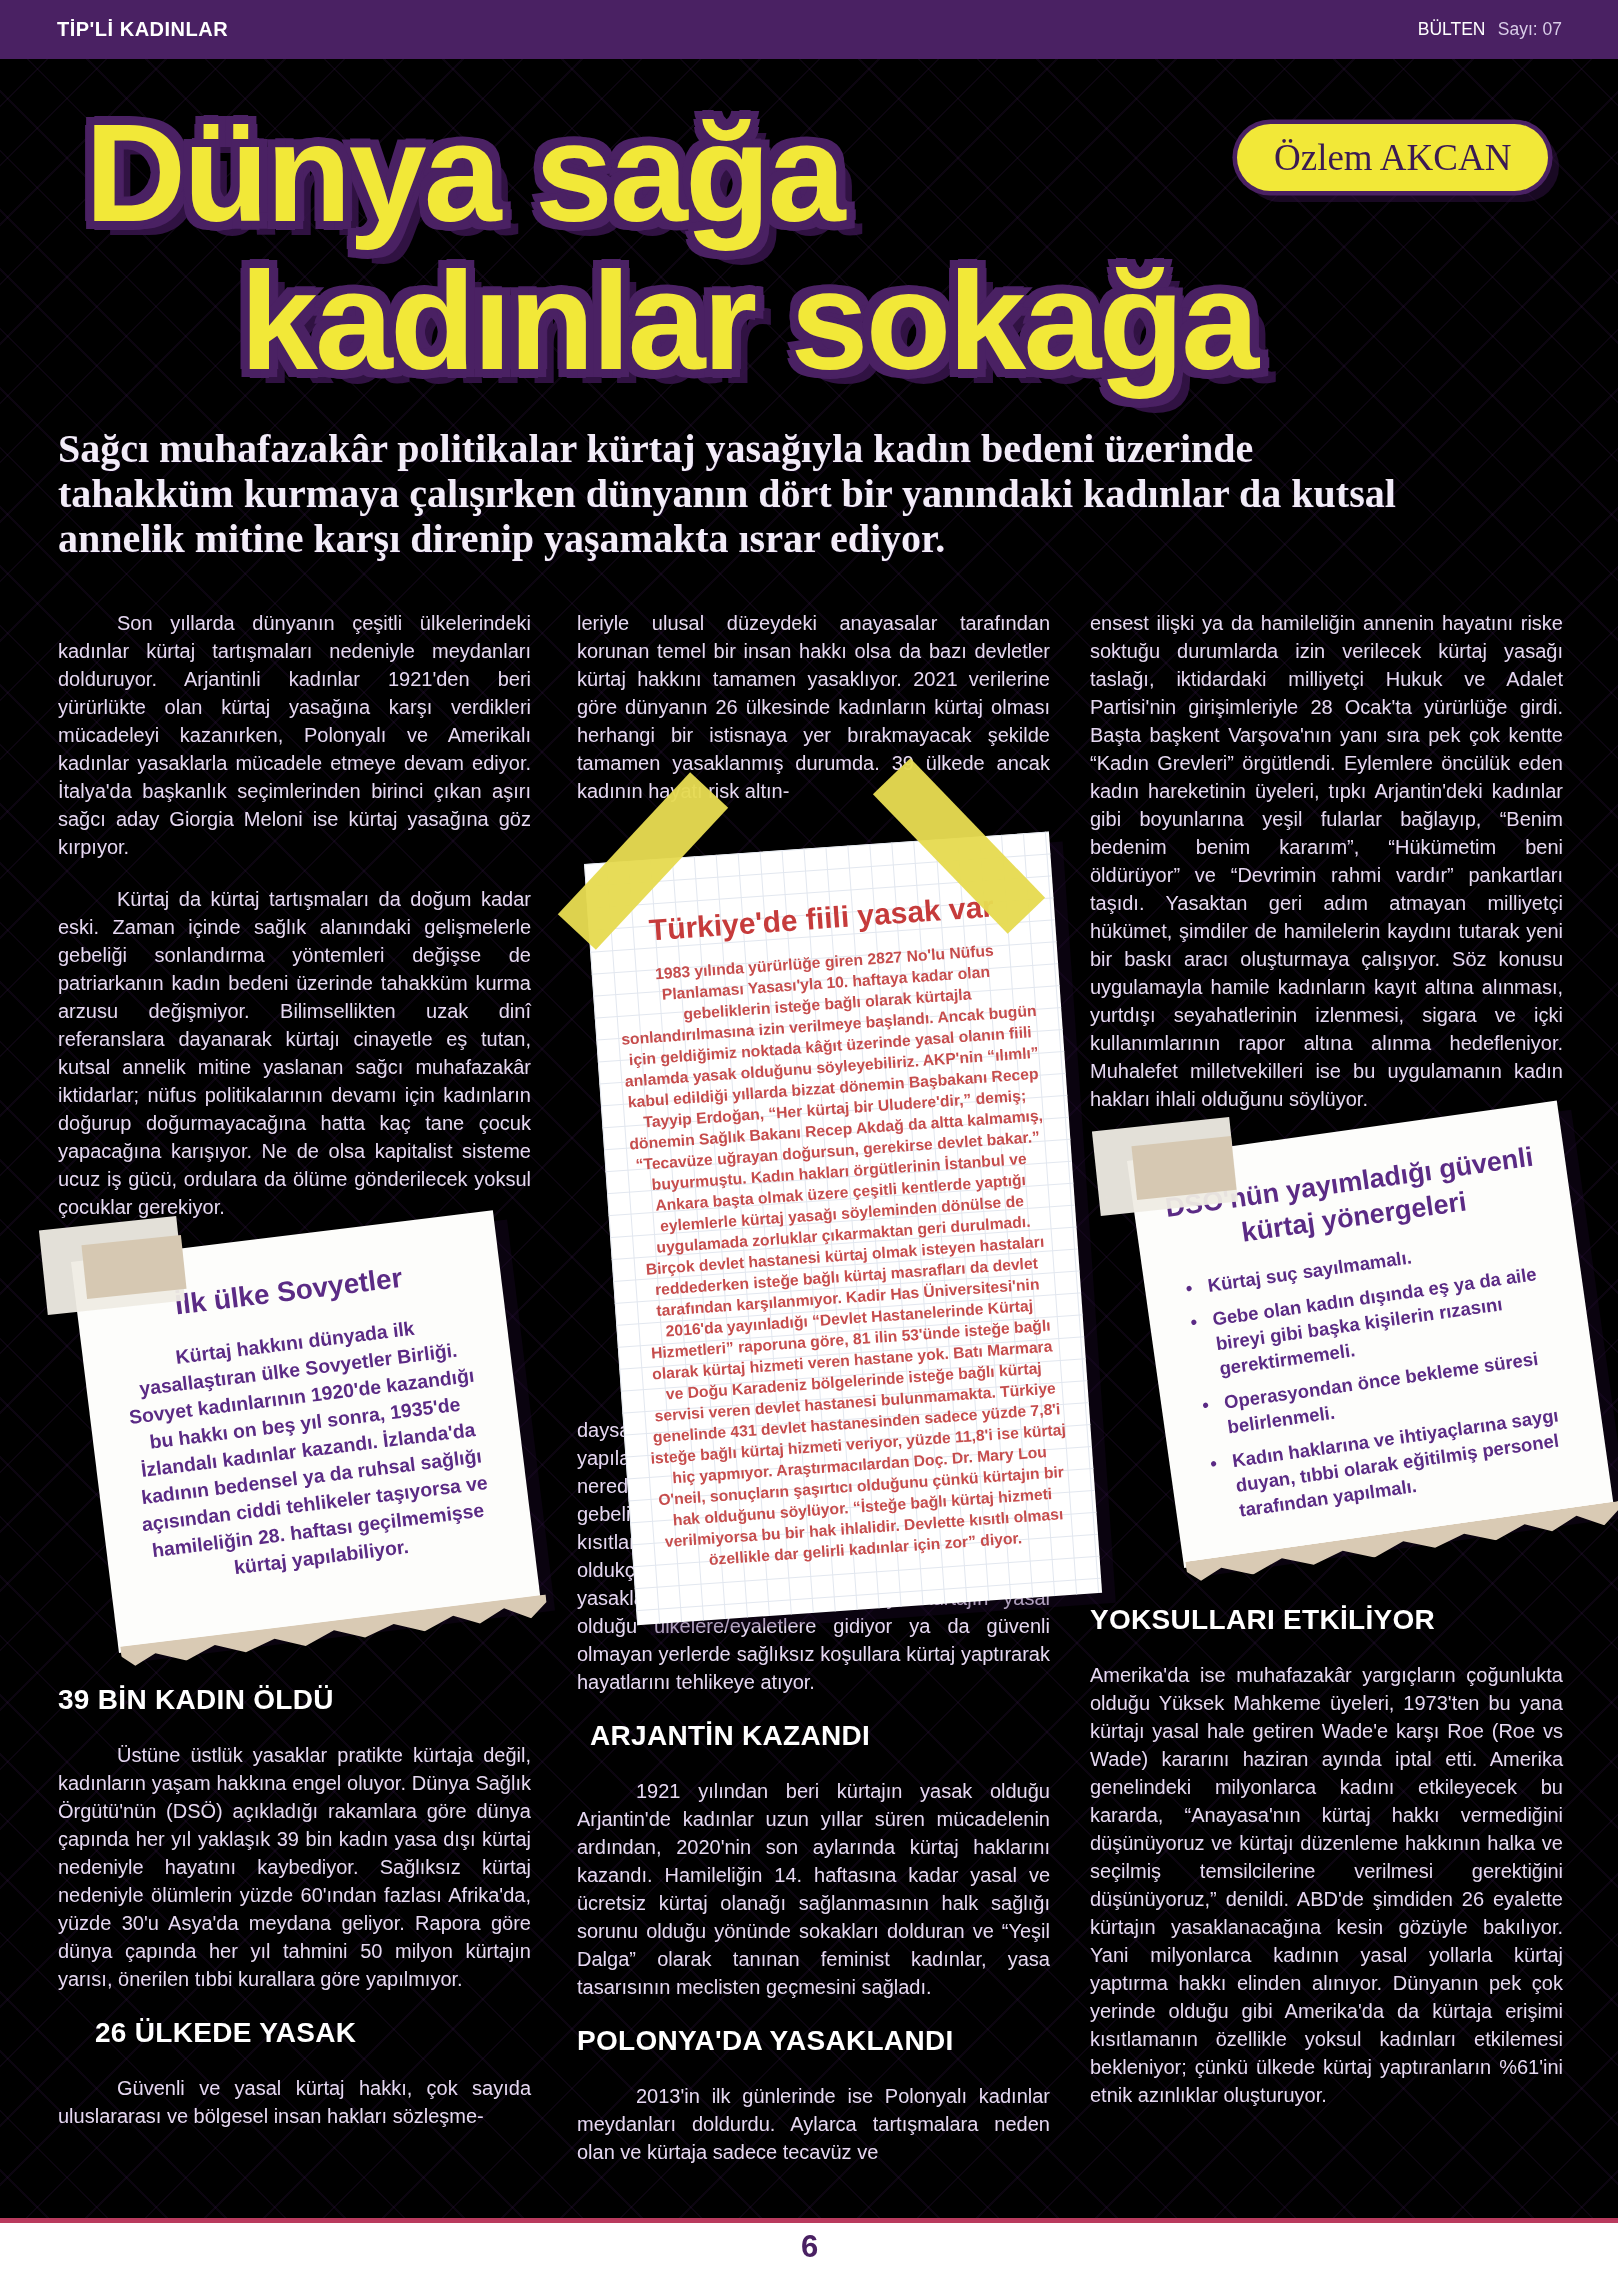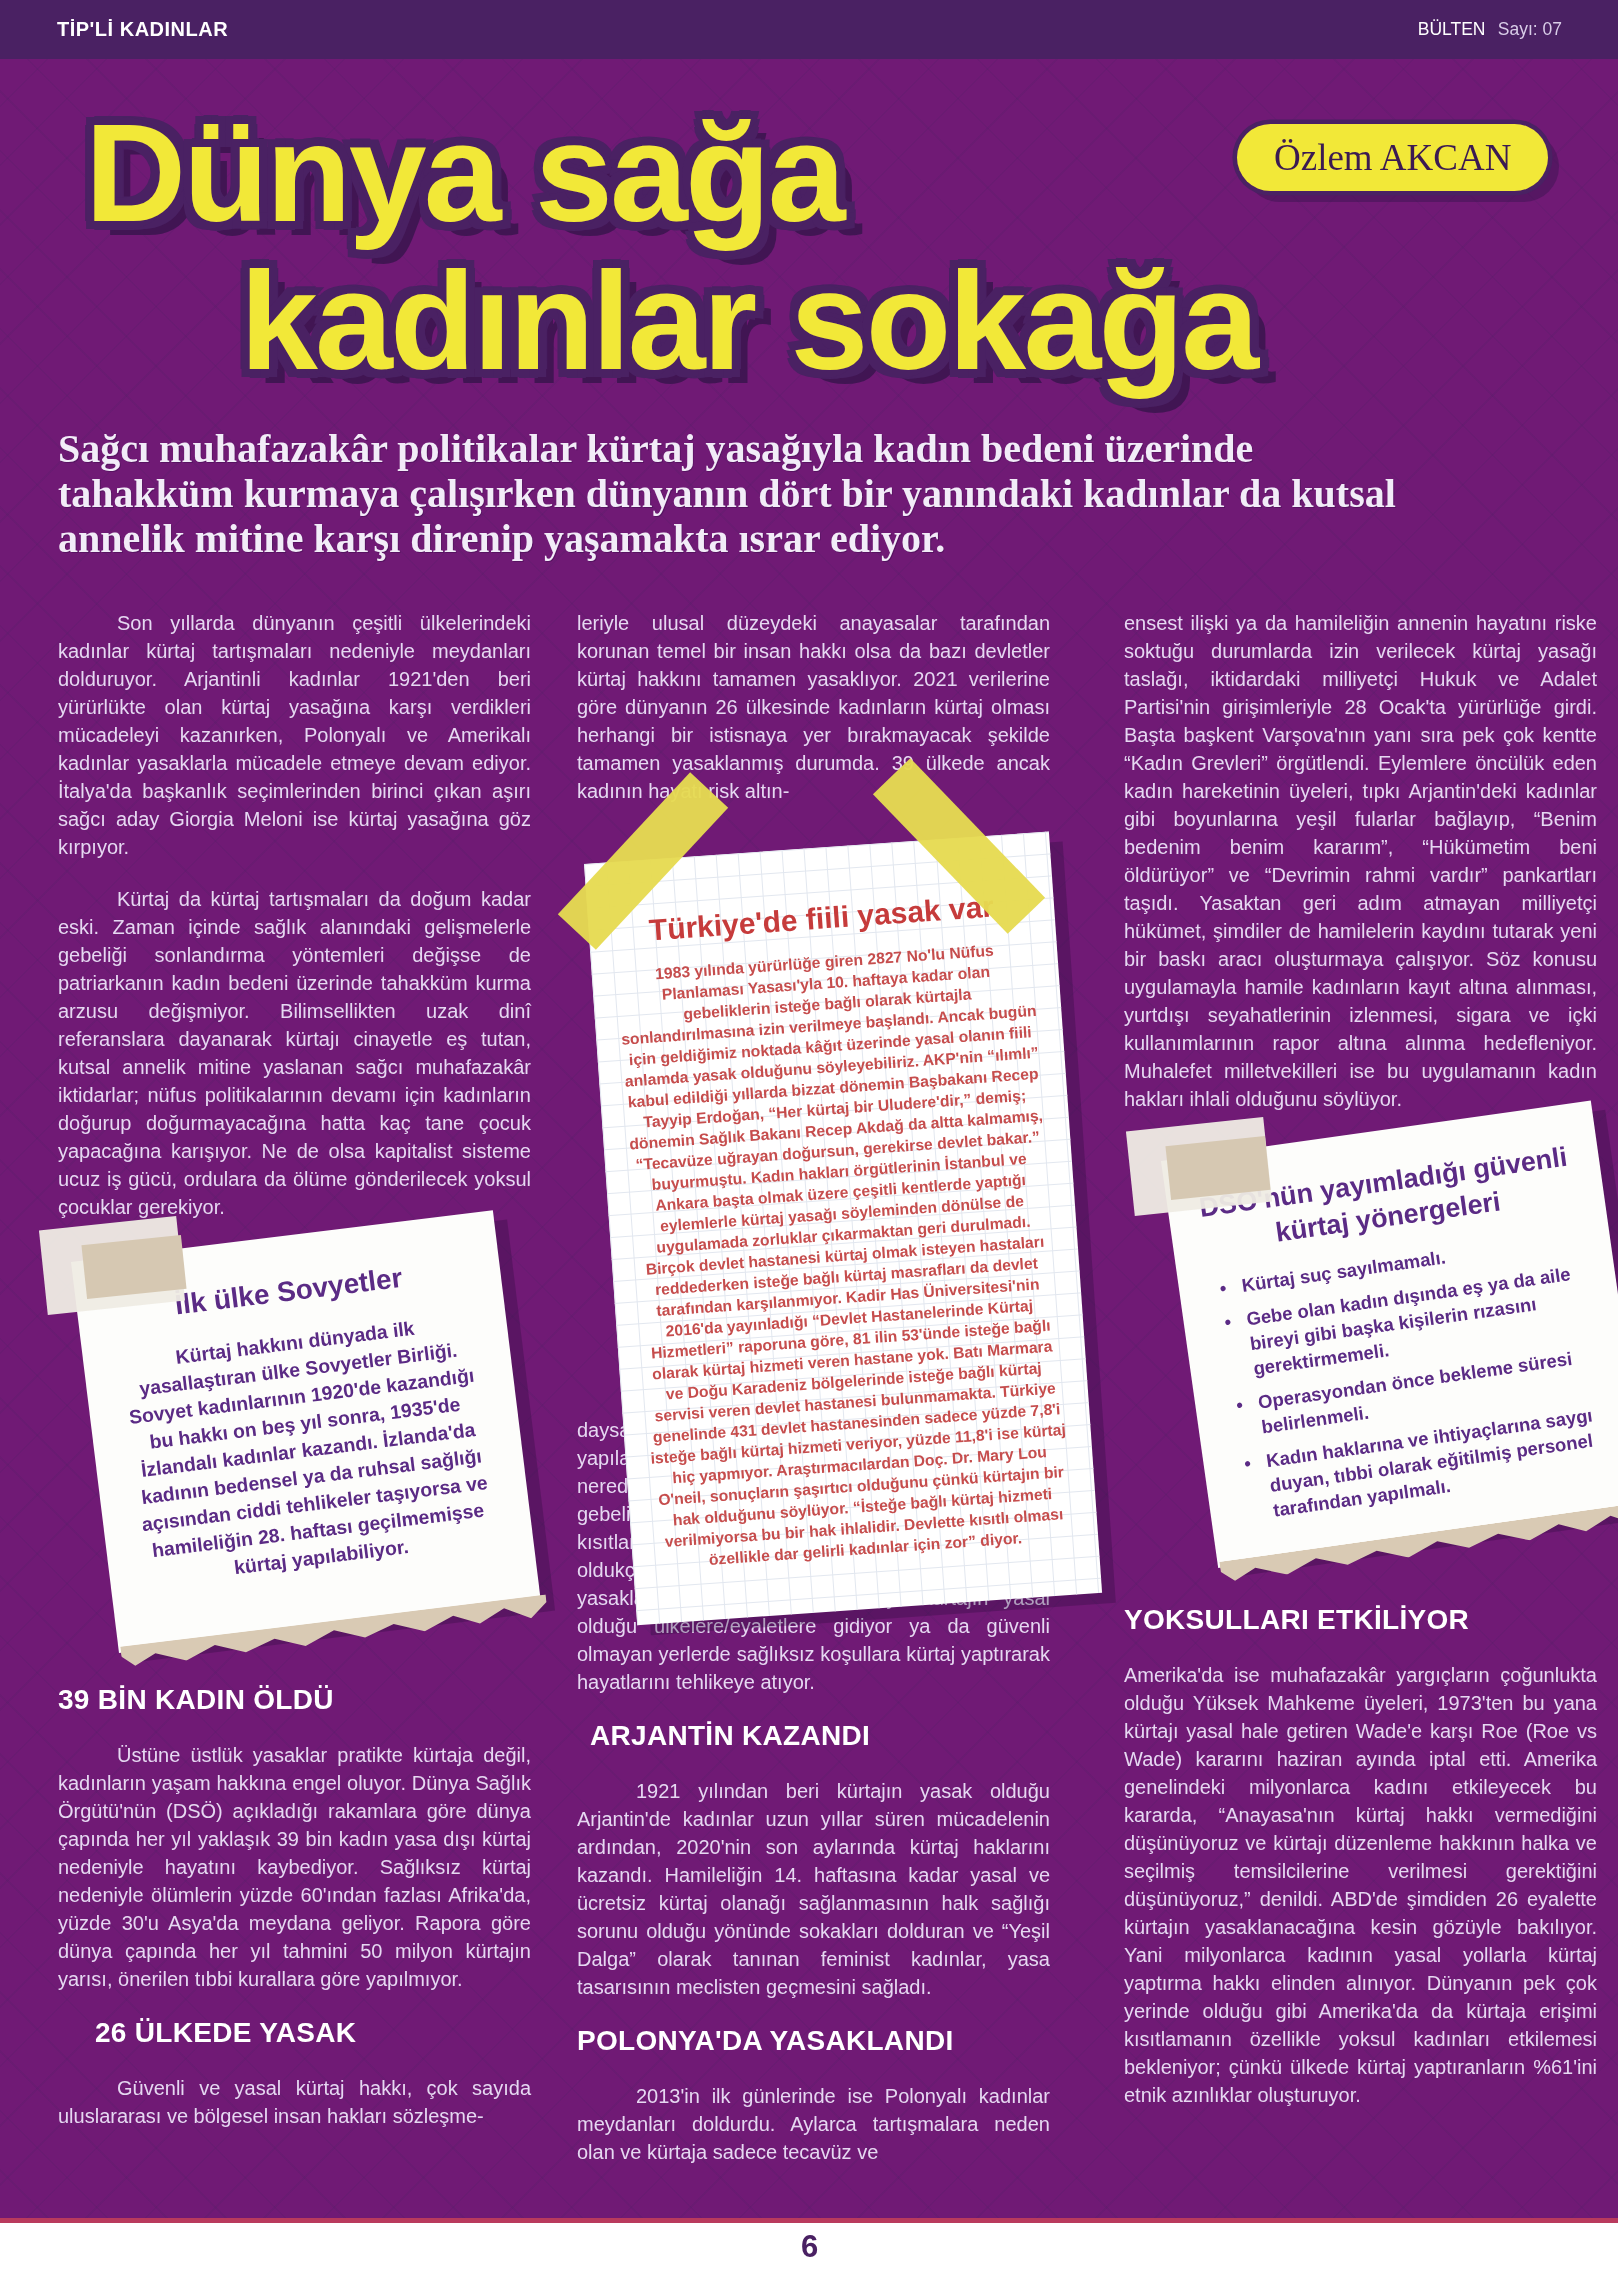--- a/index.html
+++ b/index.html
@@ -1,19 +1,19 @@
 <!DOCTYPE html>
 <html style="font-size:14.8px"><head>
 <meta charset="utf-8">
 <style>
   html,body{margin:0;padding:0;}
   .page{
     position:relative;
     width:1619px;height:2290px;
-    background:#701a75;
+    background:#000000;
     overflow:hidden;
     font-family:"Liberation Sans",sans-serif;
   }
   .page::before{ 
     content:"";position:absolute;inset:0;
     background-image:
       repeating-linear-gradient(45deg, rgba(74,31,99,.16) 0 1.8px, transparent 1.8px 42px),
       repeating-linear-gradient(-45deg, rgba(74,31,99,.16) 0 1.8px, transparent 1.8px 42px);
     pointer-events:none;
   }
@@ -51,21 +51,21 @@
     position:absolute;left:58px;top:426px;width:1338px;z-index:2;
     font-family:"Liberation Serif",serif;font-size:40px;line-height:45px;
     color:#f2ecf8;font-weight:600;margin:0;
     text-shadow:0.9px 0.9px 0 rgba(40,10,60,.35);
   }
   
   .col{
     position:absolute;top:609px;width:473px;z-index:2;
     font-size:20px;line-height:28px;color:#e6d8f2;text-align:justify;
   }
-  .c1{left:58px;} .c2{left:577px;} .c3{left:1124px;}
+  .c1{left:58px;} .c2{left:577px;} .c3{left:1090px;}
   .col p{margin:0 0 24px;}
   .col p.indent{text-indent:59px;}
   .col h2{
     font-size:28px;line-height:31px;color:#ffffff;font-weight:700;
     letter-spacing:0.3px;margin:11px 0 26px;text-align:left;
   }
   .col h2.pad{padding-left:37px;}
   
   .note-wrap{position:relative;margin:16.6px 0 24px;}
   .nw1{height:415px;}

